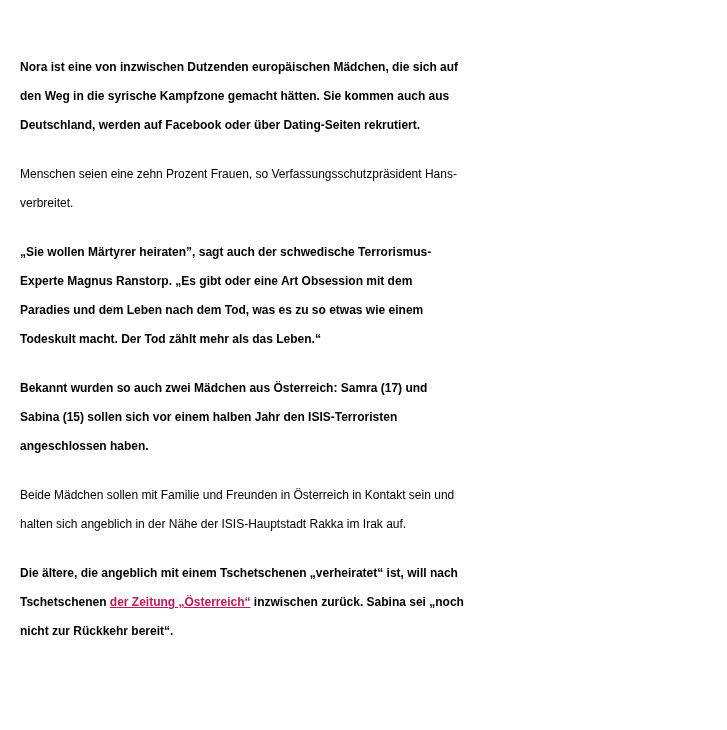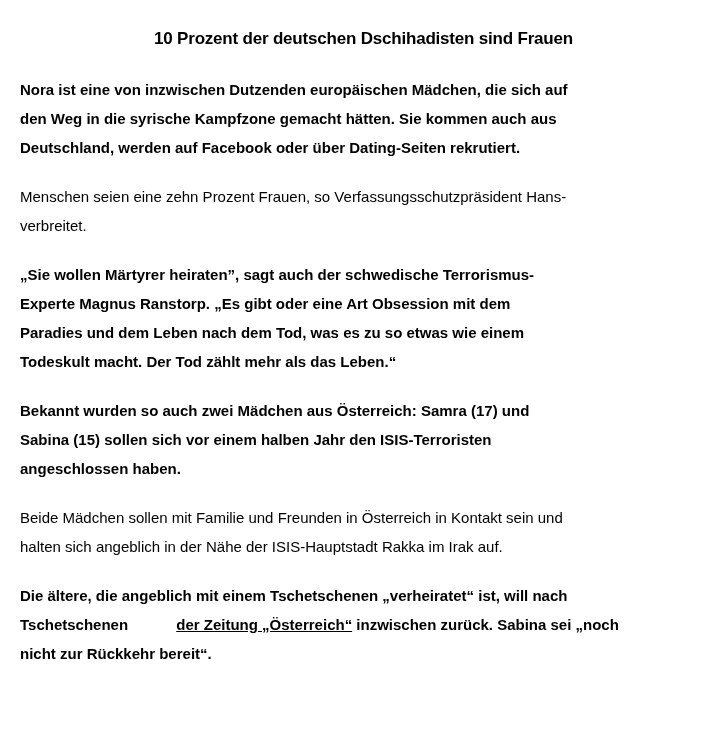--- a/index.html
+++ b/index.html
@@ -25,47 +25,45 @@
   .title {
     margin: 0;
     font-size: 17px;
     font-weight: 700;
     line-height: 22px;
     text-align: center;
     letter-spacing: -0.2px;
   }
   .para {
     margin: 20px 0 0 0;
-    font-size: 15px;
+    font-size: 12px;
     line-height: 29px;
     font-weight: 400;
   }
   .para.first {
     margin-top: 25px;
   }
   .para.bold {
     font-weight: 700;
   }
   .line {
     display: block;
     white-space: nowrap;
   }
   .link {
-    color: #000000;
+    color: #be185d;
     text-decoration: underline;
     cursor: pointer;
-    margin-left: 44px;
   }
 </style>
 </head>
 <body>
 
 <div class="page">
 
-  <h1 class="title">10 Prozent der deutschen Dschihadisten sind Frauen</h1>
 
   <p class="para bold first">
     <span class="line">Nora ist eine von inzwischen Dutzenden europäischen Mädchen, die sich auf</span>
     <span class="line">den Weg in die syrische Kampfzone gemacht hätten. Sie kommen auch aus</span>
     <span class="line">Deutschland, werden auf Facebook oder über Dating-Seiten rekrutiert.</span>
   </p>
 
   <p class="para">
     <span class="line">Menschen seien eine zehn Prozent Frauen, so Verfassungsschutzpräsident Hans-</span>
     <span class="line">verbreitet.</span>

